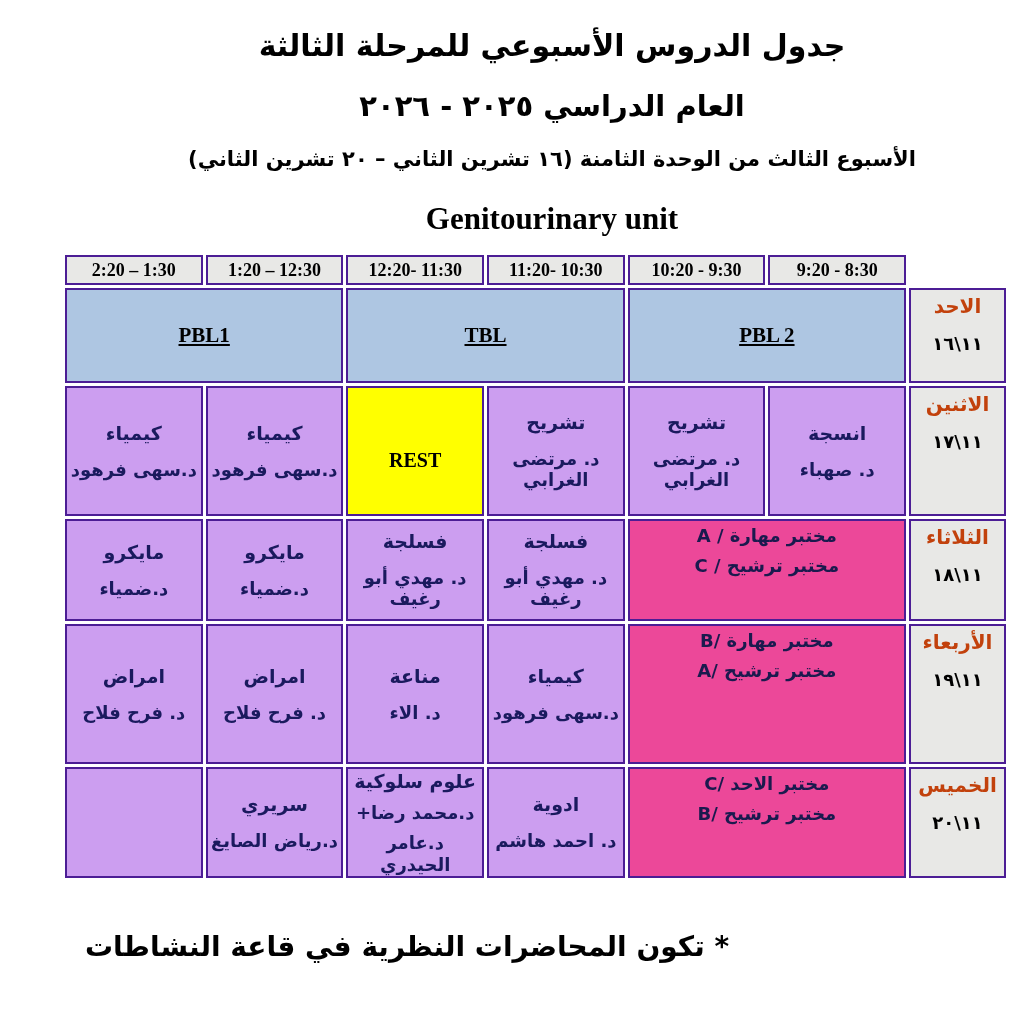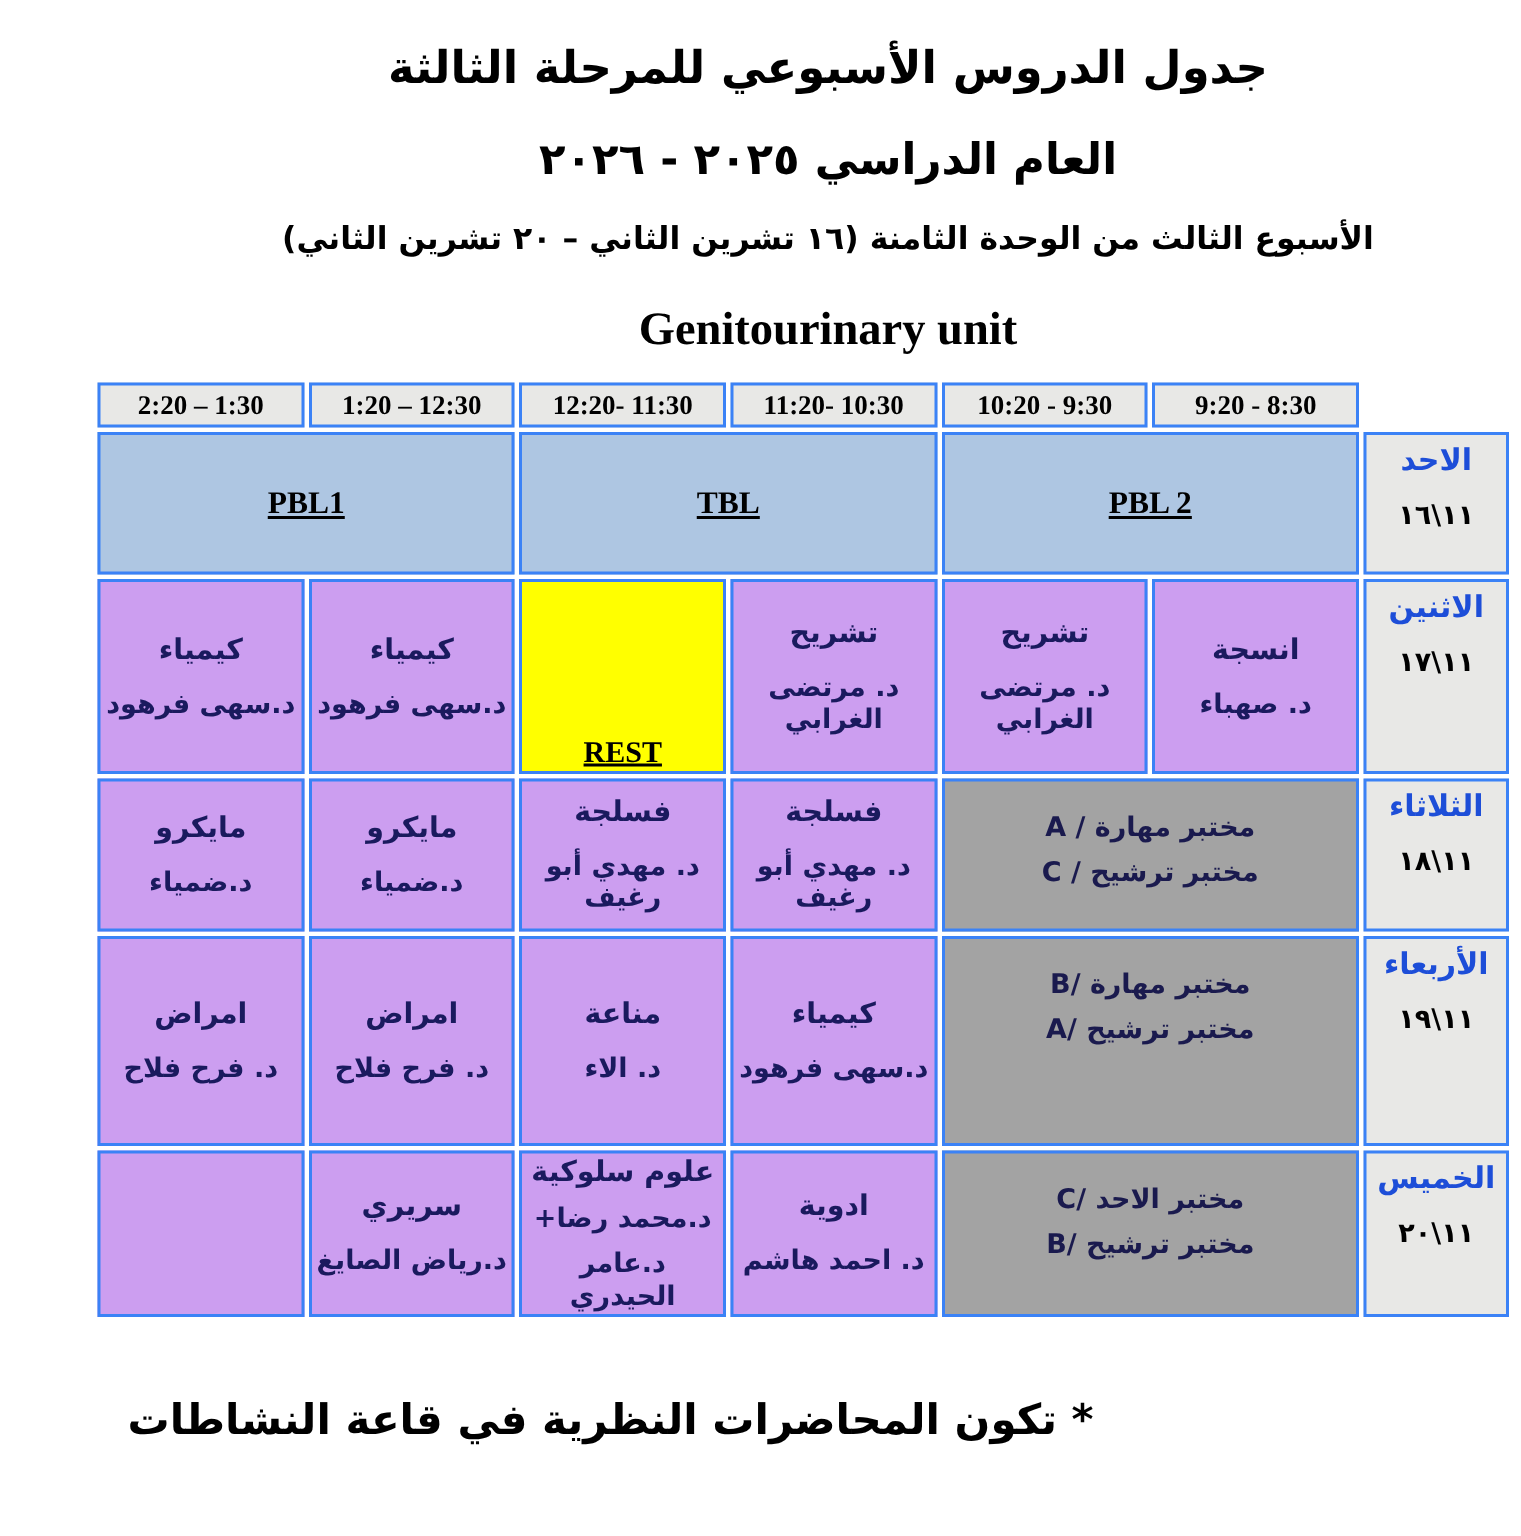--- a/index.html
+++ b/index.html
@@ -34,56 +34,56 @@
   .schedule {
     direction: rtl;
     display: grid;
     grid-template-columns: 97px repeat(6, 1fr);
     grid-template-rows: 30px 95px 130px 102px 140px 111px;
     gap: 3px;
     width: 941px;
     margin: 18px 0 0 65px;
   }
   .cell {
-    border: 2px solid #3b82f6;
+    border: 2px solid #4c1d95;
     display: flex; flex-direction: column;
     align-items: center; justify-content: center;
     text-align: center;
     overflow: hidden;
   }
   .head-spacer { border: none; background: transparent; }
   .timecell {
     background: #e8e8e6;
     direction: ltr;
     font-family: "Liberation Serif", serif;
     font-weight: bold; font-size: 18px; color: #000;
   }
   .daycell {
     background: #e8e8e6;
     justify-content: flex-start;
     padding-top: 5px; gap: 16px;
   }
-  .day-name { font-size: 20px; font-weight: bold; color: #1d4ed8; line-height: 1.1; }
+  .day-name { font-size: 20px; font-weight: bold; color: #c2410c; line-height: 1.1; }
   .day-date { direction: ltr; font-size: 18px; font-weight: bold; color: #000; }
 
   .bluecell { background: #aec6e2; }
   .pbl-label {
     font-family: "Liberation Serif", serif;
     direction: ltr; font-weight: bold; font-size: 21px; color: #000; text-decoration: underline;
   }
   .purple { background: #cc9ef0; justify-content: center; }
-  .yellowcell { background: #ffff00; justify-content: flex-end; padding-top: 18px; text-decoration: underline; }
+  .yellowcell { background: #ffff00; justify-content: center; padding-top: 18px; }
   .rest-label {
     font-family: "Liberation Serif", serif;
     direction: ltr; font-weight: bold; font-size: 20px; color: #000;
   }
   .labcell {
-    background: #a3a3a3;
+    background: #ec4899;
     justify-content: flex-start;
-    padding-top: 20px; gap: 9px;
+    padding-top: 4px; gap: 9px;
   }
   .span2 { grid-column: span 2; }
 
   .subject { font-size: 19px; font-weight: bold; color: #1a1a5e; line-height: 1.2; }
   .teacher { font-size: 18px; font-weight: bold; color: #1a1a5e; line-height: 1.2; }
   .lesson { gap: 14px; }
   .lesson3 { gap: 9px; }
   .lab-line { font-size: 18px; font-weight: bold; color: #1a1a4e; }
 
   

